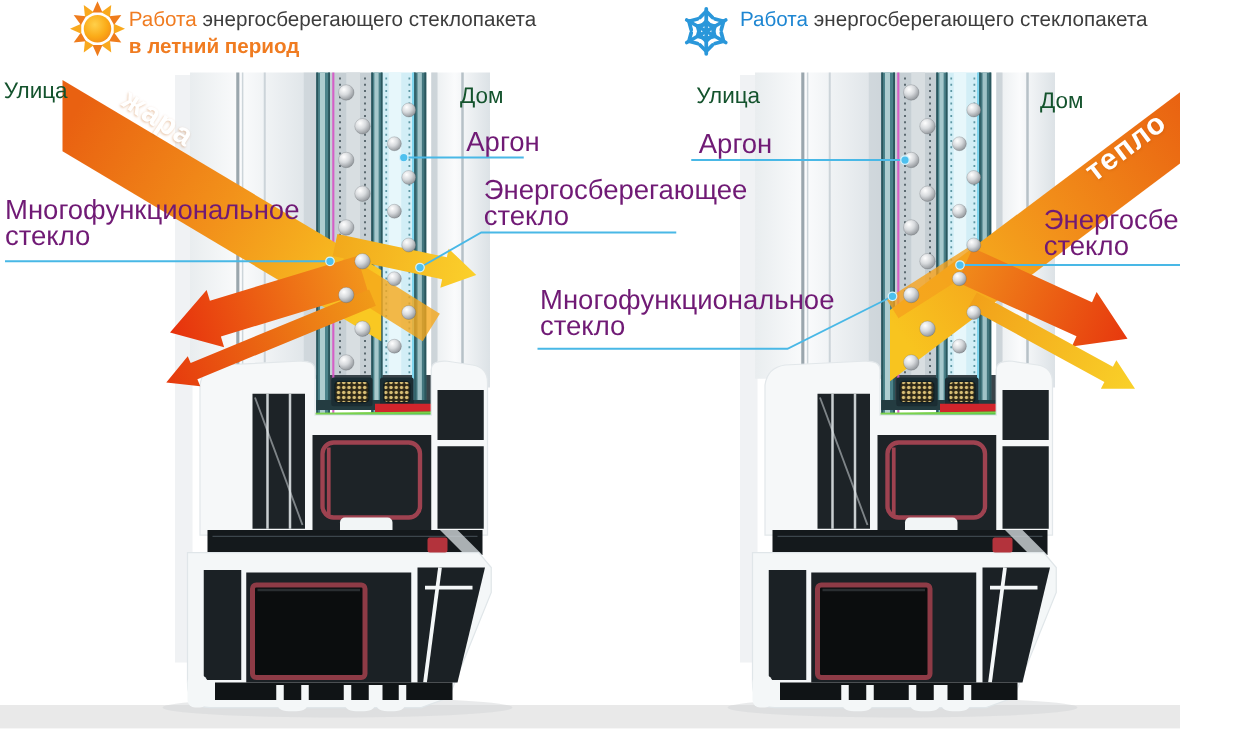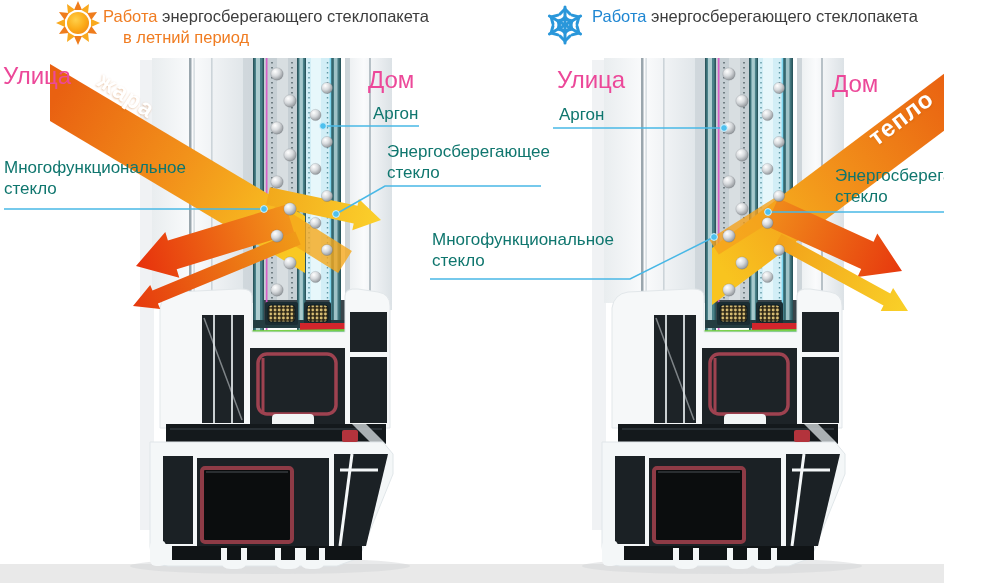--- a/index.html
+++ b/index.html
@@ -1,30 +1,30 @@
 <!DOCTYPE html>
 <html><head>
 <meta charset="utf-8">
 <style>
   html,body{margin:0;padding:0;background:#ffffff;}
   #stage{position:relative;width:944px;height:583px;background:#ffffff;overflow:hidden;
          font-family:"Liberation Sans",sans-serif;}
   #scene{position:absolute;left:0;top:0;}
   .icon{position:absolute;}
   .lbl{position:absolute;white-space:nowrap;}
-  .loc{font-size:24px;color:#ec4899;}
-  .pt{font-size:17px;color:#0f766e;line-height:21px;white-space:normal;}
+  .loc{font-size:18px;color:#14532d;}
+  .pt{font-size:22px;color:#701a75;line-height:21px;white-space:normal;}
   .flow{font-size:24px;font-weight:700;color:#ffffff;letter-spacing:1px;
         text-shadow:0 1px 2px rgba(190,85,0,.35);}
   #zhara{left:95px;top:81px;transform:rotate(33deg);}
   #teplo{left:864px;top:104px;transform:rotate(-37deg);}
   .hdr{position:absolute;font-size:16.5px;line-height:21px;color:#3d3d3d;}
   .acc-o{color:#f07c21;}
   .acc-b{color:#1e86d2;}
-  .per{font-weight:400;margin-left:20px;}
+  .per{font-weight:700;}
   #hdr-l{left:103px;top:6px;}
   #hdr-r{left:592px;top:6px;}
   #ulitsa-l{left:3px;top:62px;}   #dom-l{left:368px;top:66px;}
   #argon-l{left:373px;top:103px;}
   #energo-l{left:387px;top:141px;width:172px;}
   #mnogo-l{left:4px;top:157px;width:212px;}
   #ulitsa-r{left:557px;top:66px;} #dom-r{left:832px;top:70px;}
   #argon-r{left:559px;top:104px;}
   #energo-r{left:835px;top:165px;width:172px;}
   #mnogo-r{left:432px;top:229px;width:212px;}

